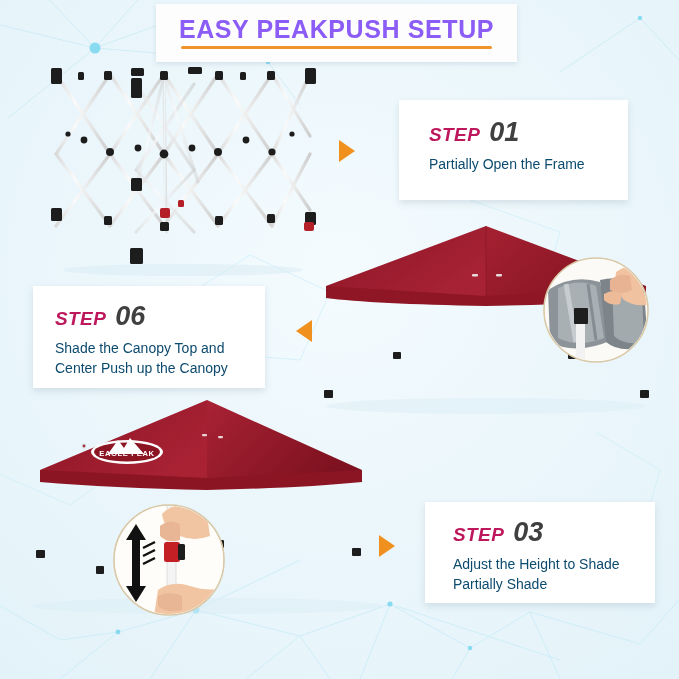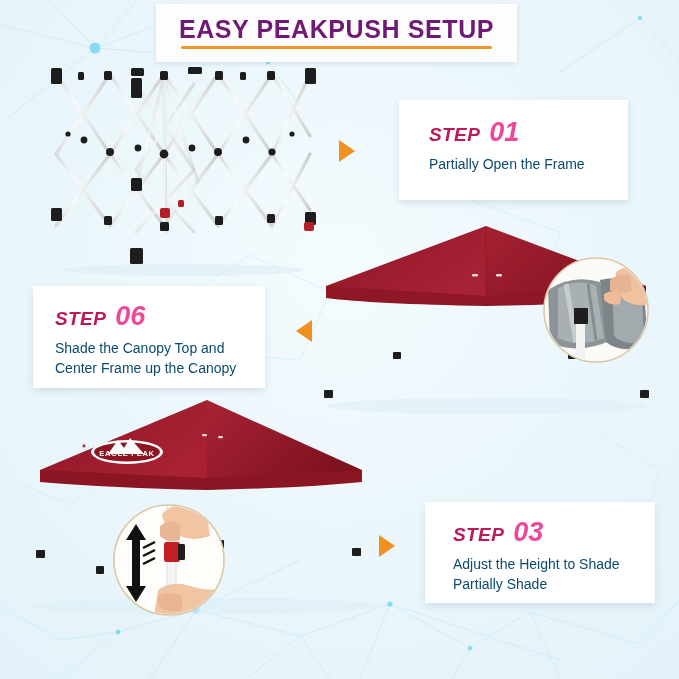--- a/index.html
+++ b/index.html
@@ -17,42 +17,42 @@
 
   
   .title-banner{
     position:absolute;left:156px;top:4px;width:361px;height:58px;
     background:#fdfdfd;
     box-shadow:0 2px 5px rgba(80,110,130,.16);
     display:flex;align-items:center;justify-content:center;
   }
   .title-inner{position:relative;padding-bottom:7px;}
   .title-text{
-    font-size:25px;font-weight:bold;color:#701a75;letter-spacing:.6px;
+    font-size:25px;font-weight:bold;color:#8b5cf6;letter-spacing:.6px;
     font-family:"Liberation Sans", sans-serif;line-height:1;
   }
   .title-rule{
     position:absolute;left:2px;right:2px;bottom:0px;height:3px;background:#f0942a;border-radius:2px;
   }
 
   
   .card{
     position:absolute;background:#ffffff;
     box-shadow:0 3px 7px rgba(90,115,135,.18);
   }
   .card .ttl{
     display:flex;align-items:baseline;gap:9px;
     margin:0 0 8px 0;
   }
   .step-word{
     font-size:19px;font-weight:bold;font-style:italic;color:#be185d;
     letter-spacing:.4px;line-height:1;
   }
   .step-num{
-    font-size:27px;font-weight:bold;font-style:italic;color:#ec4899;
+    font-size:27px;font-weight:bold;font-style:italic;color:#404040;
     letter-spacing:0px;line-height:1;
   }
   .card .desc{
     font-size:14px;color:#0c4a6e;line-height:1.45;
   }
   #card1{left:399px;top:100px;width:229px;height:100px;}
   #card1 .pad{padding:19px 0 0 30px;}
   #card2{left:33px;top:286px;width:232px;height:102px;}
   #card2 .pad{padding:17px 0 0 22px;}
   #card3{left:425px;top:502px;width:230px;height:101px;}
@@ -408,21 +408,21 @@
     </div>
   </div>
 
   <div class="card" id="card2">
     <div class="pad">
       <div class="ttl">
         <span class="step-word">STEP</span>
         <span class="step-num">06</span>
       </div>
       <div class="desc">Shade the Canopy Top and</div>
-      <div class="desc">Center Frame up the Canopy</div>
+      <div class="desc">Center Push up the Canopy</div>
     </div>
   </div>
 
   <div class="card" id="card3">
     <div class="pad">
       <div class="ttl">
         <span class="step-word">STEP</span>
         <span class="step-num">03</span>
       </div>
       <div class="desc">Adjust the Height to Shade</div>

